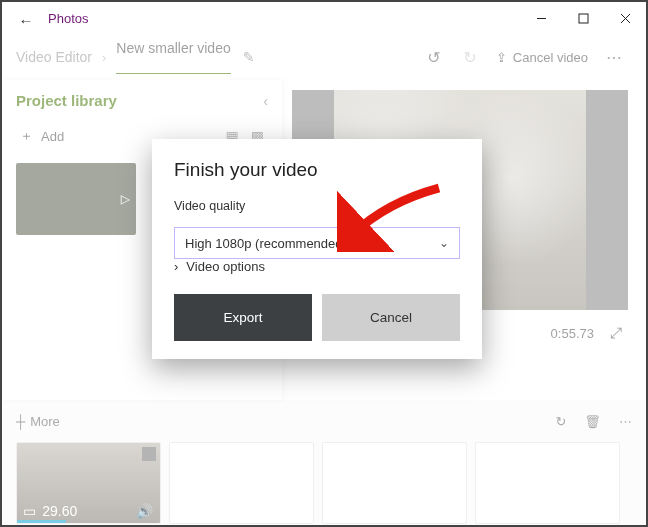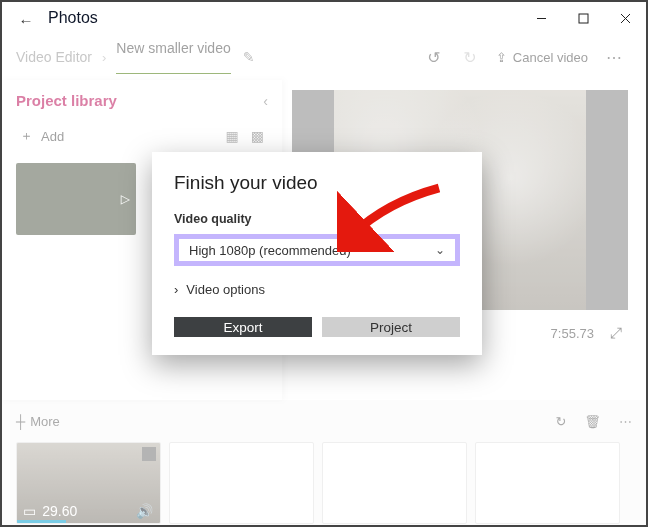--- a/index.html
+++ b/index.html
@@ -1,38 +1,38 @@
 <!DOCTYPE html>
 <html><head>
 <meta charset="utf-8">
 <style>
   * { box-sizing: border-box; margin: 0; padding: 0; font-family: "Segoe UI", sans-serif; }
   body { background: #fff; width: 648px; height: 527px; overflow: hidden; position: relative; border: 2px solid #444; }
 
   .titlebar { height: 32px; display: flex; align-items: center; padding: 0 0 0 8px; background: #fff; }
   .titlebar .back { width: 32px; text-align: center; font-size: 15px; color: #333; }
-  .titlebar .title { font-size: 16px; color: #0f172a; margin-left: 6px; }
+  .titlebar .title { font-size: 13px; color: #701a75; margin-left: 6px; }
   .titlebar .spacer { flex: 1; }
   .winbtn { width: 42px; height: 30px; display: flex; align-items: center; justify-content: center; font-size: 12px; color: #222; }
   .winbtn svg { stroke: #222; }
 
   .toolbar { height: 46px; display: flex; align-items: center; padding: 0 14px; background: #fff; justify-content: center; }
   .toolbar .crumb { font-size: 14px; color: #999; }
   .toolbar .sep { margin: 0 10px; color: #bbb; font-size: 13px; }
   .toolbar .current { color: #555; border-bottom: 1px solid #4d7c0f; padding-bottom: 17px; }
   .toolbar .spacer { flex: 1; }
   .toolbar .tbtn { width: 36px; height: 36px; display: flex; align-items: center; justify-content: center; color: #666; font-size: 16px; }
   .finish-btn { display: flex; align-items: center; gap: 6px; font-size: 13px; color: #555; padding: 0 8px; }
   .toolbar .pencil { margin-left: 12px; color: #888; font-size: 14px; }
 
   .main { display: flex; height: 320px; background: #fff; position: relative; }
 
   .sidebar { width: 280px; background: #fff; padding: 12px 14px; box-shadow: 2px 0 6px rgba(0,0,0,0.05); position: relative; }
   .sidebar-head { display: flex; align-items: center; justify-content: space-between; margin-bottom: 18px; }
-  .sidebar-head .lbl { font-size: 15px; font-weight: 600; color: #be185d; }
+  .sidebar-head .lbl { font-size: 15px; font-weight: 600; color: #4d7c0f; }
   .sidebar-head .coll { color: #888; font-size: 14px; }
   .add-row { display: flex; align-items: center; justify-content: space-between; margin-bottom: 18px; padding: 0 4px; }
   .add-btn { display: flex; align-items: center; gap: 8px; font-size: 13px; color: #555; }
   .view-toggle { display: flex; gap: 12px; color: #888; font-size: 14px; }
   .clip { width: 120px; height: 72px; background: #5a6250; border-radius: 2px; position: relative; overflow: hidden; }
   .clip .play { position: absolute; right: 6px; top: 50%; transform: translateY(-50%); color: #fff; font-size: 12px; }
 
   .preview { flex: 1; padding: 10px 18px 10px 10px; }
   .preview-box { width: 100%; height: 220px; background: #888; display: flex; }
   .preview-box .bar { width: 42px; background: #888; }
@@ -48,28 +48,28 @@
   .storyboard { display: flex; gap: 8px; margin-top: 6px; }
   .thumb { width: 145px; height: 82px; background: #fff; border: 1px solid #e2e2e2; border-radius: 2px; position: relative; overflow: hidden; }
   .thumb.filled { background: linear-gradient(#bcb7ae,#847f76); }
   .thumb .dur { position: absolute; left: 6px; bottom: 4px; color: #fff; font-size: 14px; display: flex; gap: 6px; align-items: center; }
   .thumb .vol { position: absolute; right: 6px; bottom: 4px; color: #fff; font-size: 14px; }
   .thumb .mark { position: absolute; right: 4px; top: 4px; width: 14px; height: 14px; background: #777; }
   .thumb .underline { position: absolute; left: 0; bottom: 0; width: 34%; height: 3px; background: #0da3cf; }
 
   
   .scrim { position: absolute; inset: 32px 0 0 0; background: rgba(255,255,255,0.45); }
-  .dialog { position: absolute; left: 150px; top: 150px; width: 330px; background: #fff; box-shadow: 0 10px 28px rgba(0,0,0,0.35); padding: 20px 22px 18px; }
+  .dialog { position: absolute; left: 150px; top: 137px; width: 330px; background: #fff; box-shadow: 0 10px 28px rgba(0,0,0,0.35); padding: 20px 22px 18px; }
   .dialog h2 { font-size: 19px; font-weight: 400; color: #222; margin-bottom: 18px; }
-  .dialog .lbl { font-size: 12.5px; color: #333; margin-bottom: 8px; font-weight: bold; }
-  .quality { border: 5px solid #c4b5fd; height: 32px; display: flex; align-items: center; padding: 0 10px; font-size: 13px; color: #333; justify-content: space-between; margin-bottom: 16px; }
+  .dialog .lbl { font-size: 12.5px; color: #333; margin-bottom: 14px; }
+  .quality { border: 1px solid #c4b5fd; height: 32px; display: flex; align-items: center; padding: 0 10px; font-size: 13px; color: #333; justify-content: space-between; }
   .quality .chev { color: #555; font-size: 12px; }
   .more { font-size: 13px; color: #333; display: flex; gap: 8px; margin-bottom: 20px; }
   .dlg-btns { display: flex; gap: 10px; }
-  .dlg-btns button { flex: 1; height: 20px; border: 0; font-size: 13.5px; cursor: pointer; }
+  .dlg-btns button { flex: 1; height: 47px; border: 0; font-size: 13.5px; cursor: pointer; }
   .btn-export { background: #3d4042; color: #fff; }
   .btn-cancel { background: #cfcfcf; color: #333; }
 
   .arrow { position: absolute; left: 335px; top: 180px; pointer-events: none; }
 </style>
 </head>
 <body>
 
 <div class="titlebar">
   <div class="back">←</div>
@@ -129,21 +129,21 @@
     </div>
   </div>
 
   <div class="preview">
     <div class="preview-box">
       <div class="bar"></div>
       <div class="img"></div>
       <div class="bar"></div>
     </div>
     <div class="preview-ctrl">
-      <span class="timecode">7:55.73</span>
+      <span class="timecode">0:55.73</span>
       <span class="full">⤢</span>
     </div>
   </div>
 </div>
 
 <div class="bottom">
   <div class="bottom-tools">
     <div class="ibtn">
       <span>┼</span>
       <span>More</span>
@@ -176,21 +176,21 @@
   <div class="quality">
     <span>High 1080p (recommended)</span>
     <span class="chev">⌄</span>
   </div>
   <div class="more">
     <span>›</span>
     <span>Video options</span>
   </div>
   <div class="dlg-btns">
     <button class="btn-export">Export</button>
-    <button class="btn-cancel">Project</button>
+    <button class="btn-cancel">Cancel</button>
   </div>
 </div>
 
 <svg class="arrow" width="110" height="70">
   <defs>
     <marker id="ah" markerWidth="12" markerHeight="10" refX="2" refY="5" orient="auto">
       <polygon points="0,0 12,5 0,10" fill="#e4190e"></polygon>
     </marker>
   </defs>
   <path d="M102,6 Q50,20 16,52" stroke="#e4190e" stroke-width="9" fill="none" marker-end="url(#ah)"></path>

